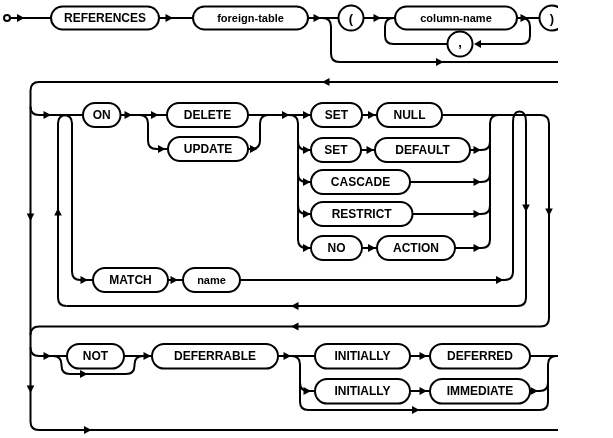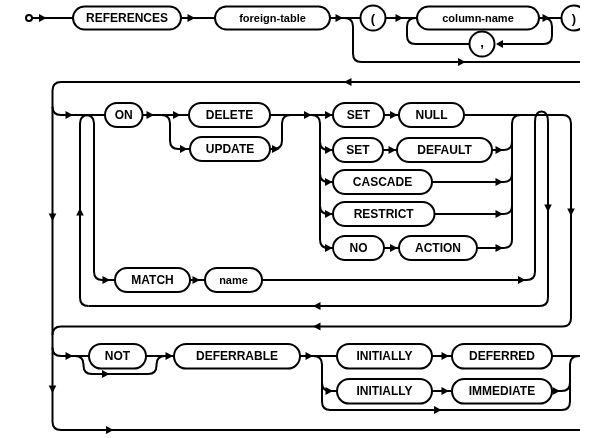--- a/index.html
+++ b/index.html
@@ -1,16 +1,16 @@
 <!DOCTYPE html>
 <html><head>
 <meta charset="utf-8">
 <style>
   html,body{margin:0;padding:0;background:#ffffff;}
-  .stage{width:558px;height:438px;background:#ffffff;position:relative;overflow:hidden;margin-left:22px;}
+  .stage{width:558px;height:438px;background:#ffffff;position:relative;overflow:hidden;}
   .rr-line{fill:none;stroke:#000000;stroke-width:2;}
   .rr-box{fill:#ffffff;stroke:#000000;stroke-width:2;}
   .rr-arrow{fill:#000000;stroke:none;}
   .rr-term{fill:#ffffff;stroke:#000000;stroke-width:2;}
   text{font-family:"Liberation Sans",sans-serif;font-weight:bold;fill:#000000;text-anchor:middle;}
   .kw{font-size:12px;}
   .nt{font-size:11px;}
   .punct{font-size:13px;}
 </style>
 </head>

